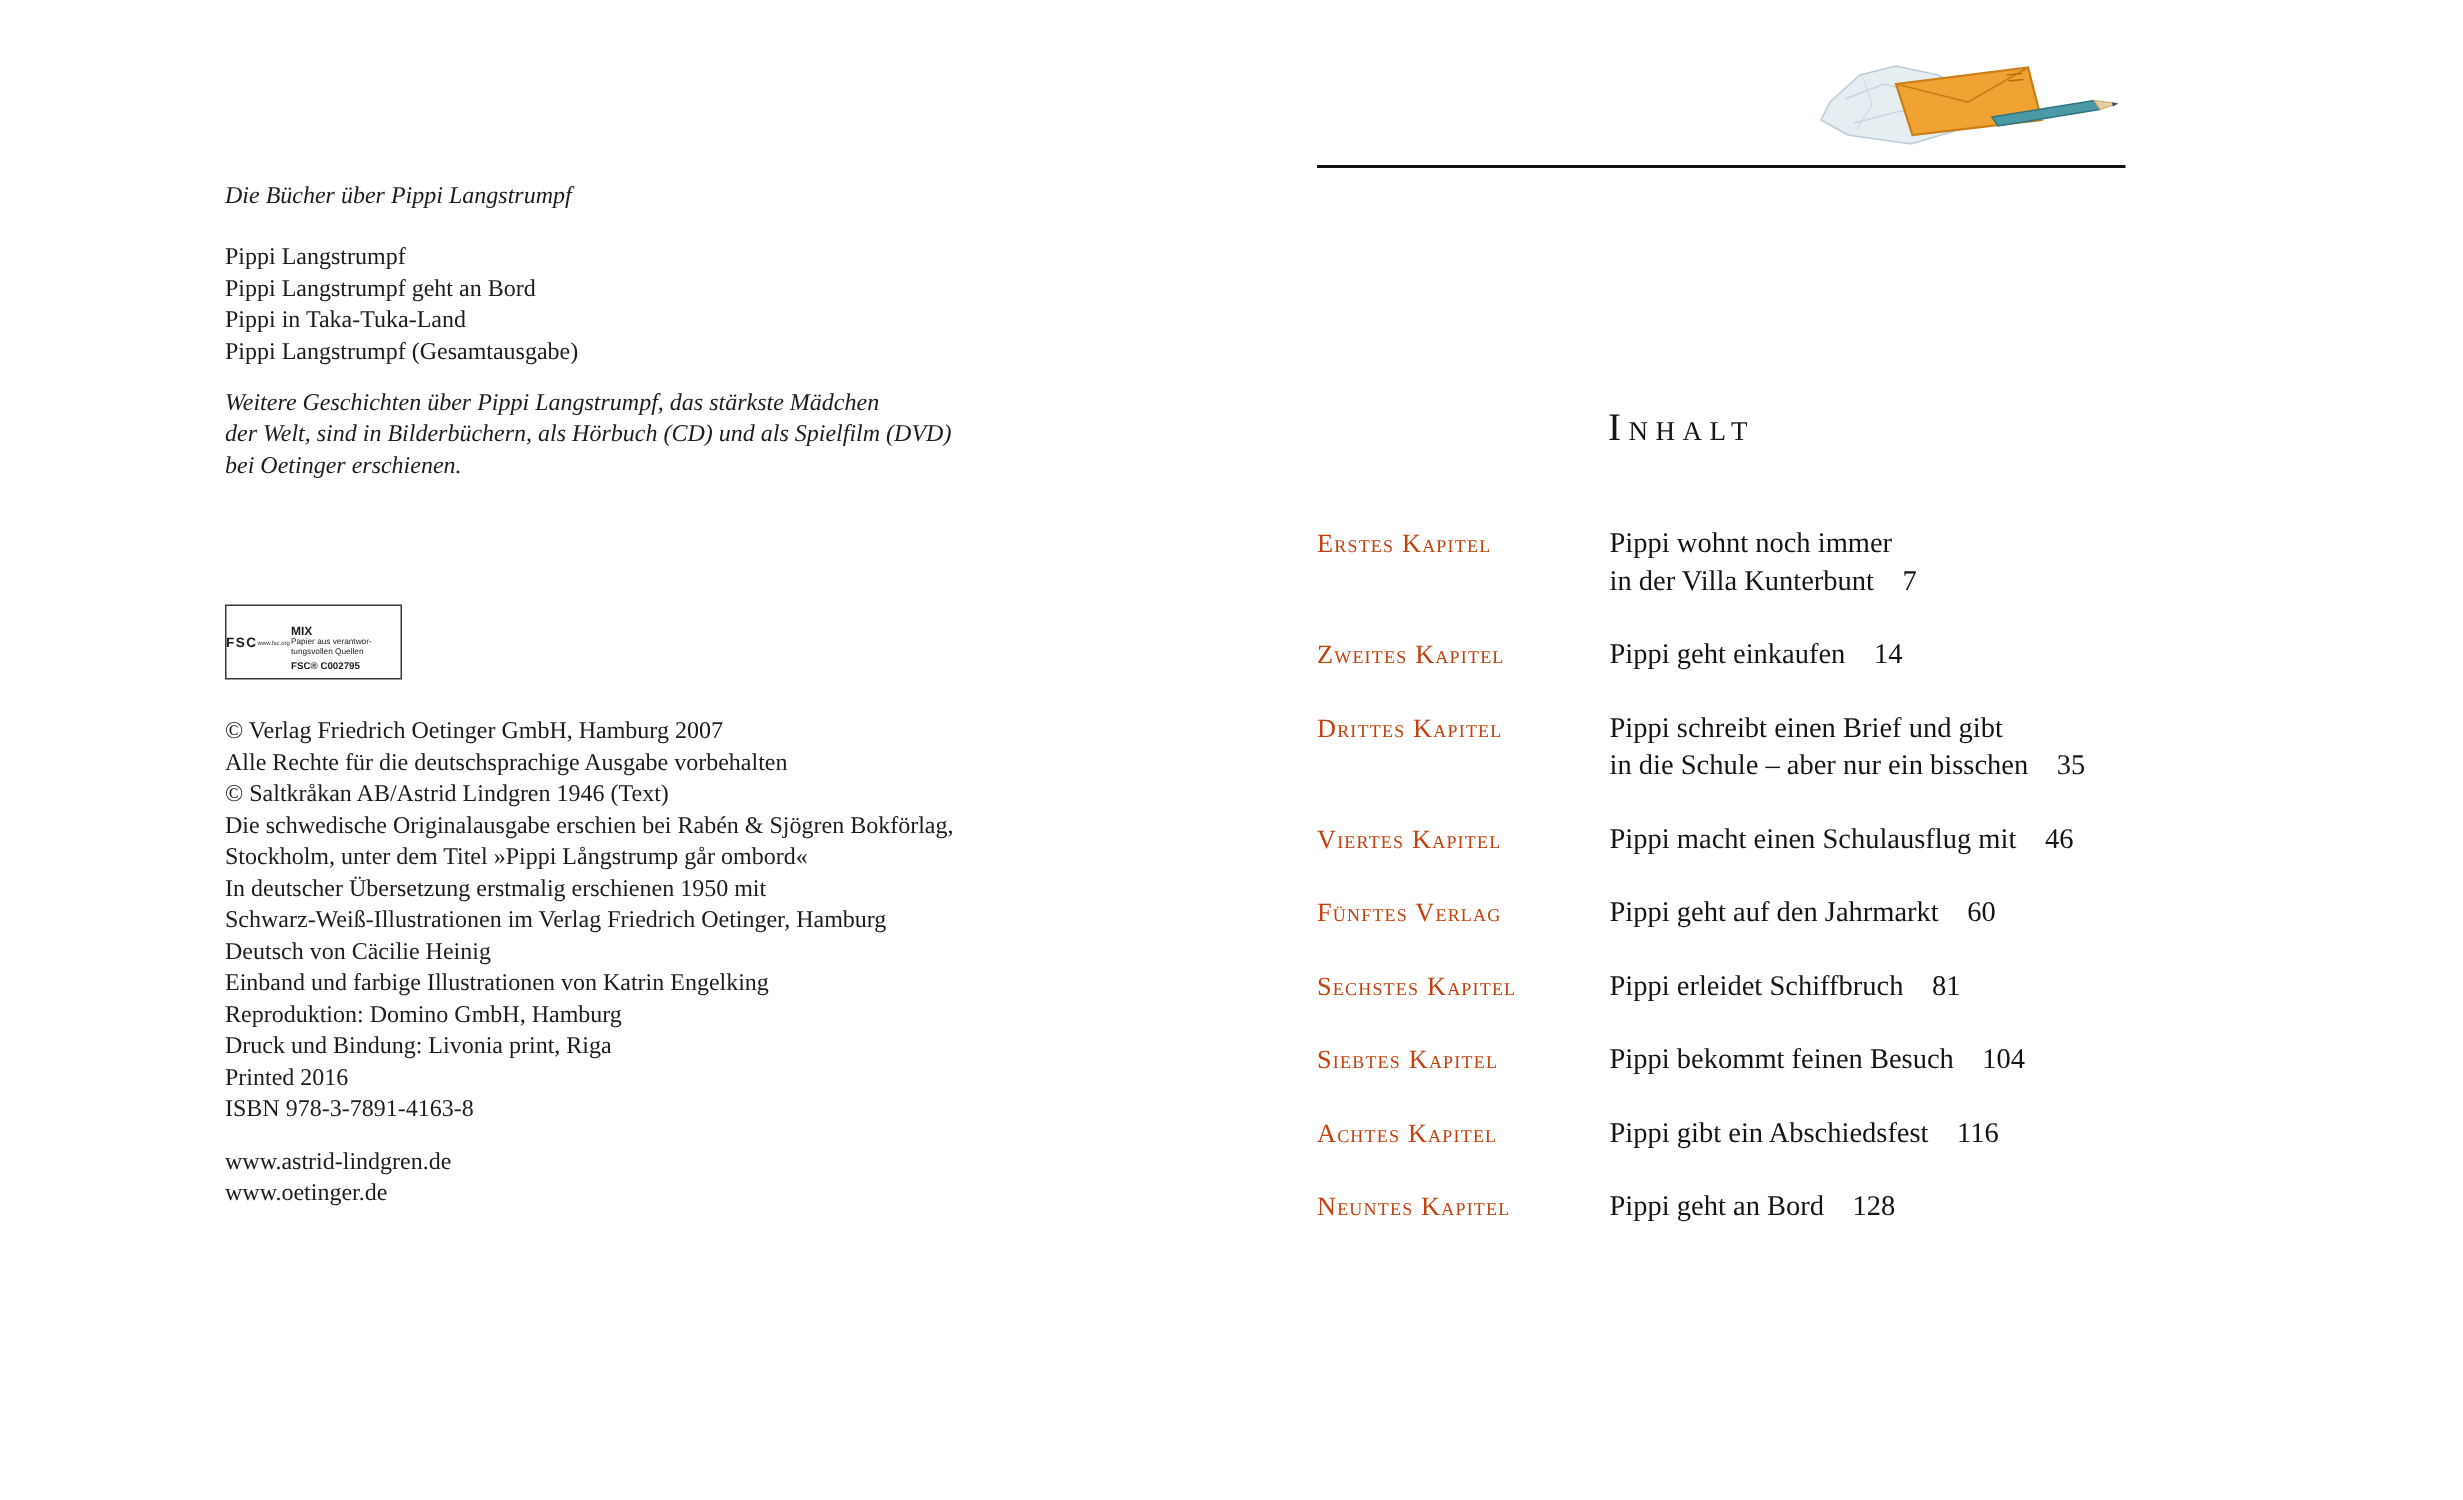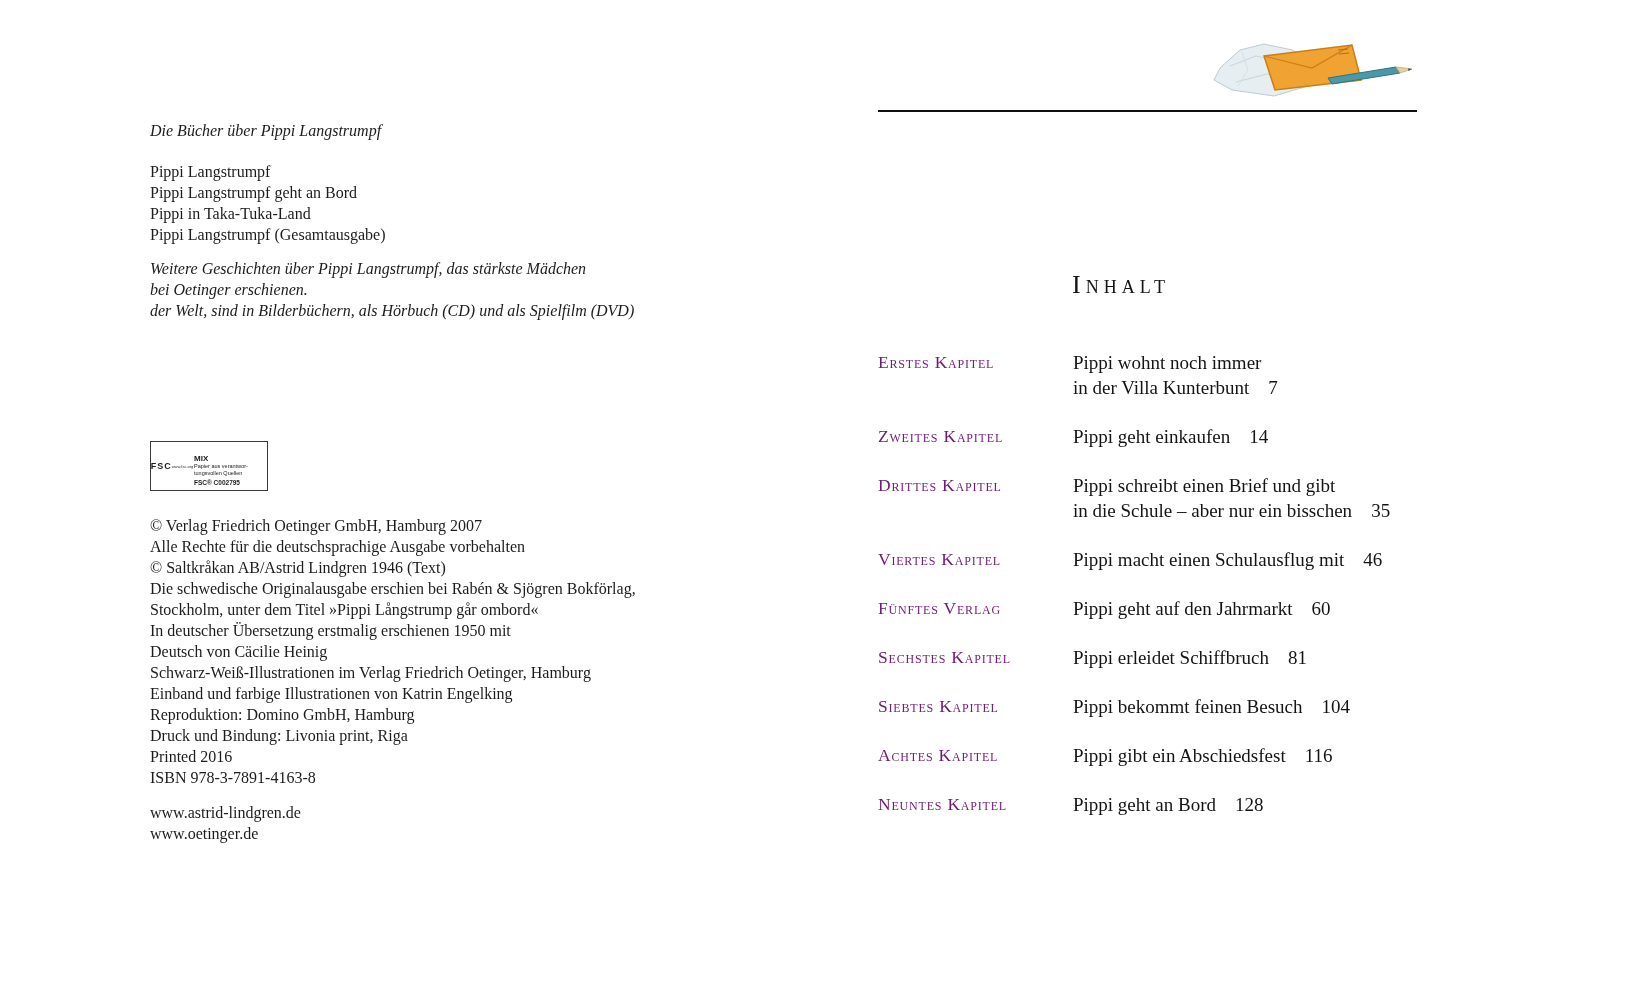--- a/index.html
+++ b/index.html
@@ -15,21 +15,21 @@
   
   .page-left {
     position: absolute;
     left: 150px; top: 120px; width: 600px;
     font-size: 16px; line-height: 21px;
   }
   .italic { font-style: italic; }
   .series-heading { margin-bottom: 20px; font-style: italic; }
   .book-list { margin-bottom: 0; }
   .collected { margin-bottom: 13px; }
-  .more-note { margin-bottom: 120px; }
+  .more-note { margin-bottom: 82px; }
 
   .fsc-box {
     width: 118px; height: 50px;
     border: 1px solid #3a3a3a;
     display: flex; align-items: stretch;
     padding: 4px 5px; gap: 6px;
     margin-bottom: 24px;
     font-family: "Liberation Sans", sans-serif;
   }
   .fsc-left {
@@ -61,21 +61,21 @@
 
   .toc {
     position: absolute; left: 878px; top: 350px;
     display: flex; flex-direction: column; gap: 24px;
   }
   .toc-row { display: flex; align-items: flex-start; }
   .toc-chapter {
     width: 195px;
     font-variant: small-caps;
     font-size: 17.5px; letter-spacing: 0.8px;
-    line-height: 25px; color: #701a75;
+    line-height: 25px; color: #c2410c;
   }
   .toc-title { font-size: 19px; line-height: 25px; white-space: nowrap; color: #141414; }
   .toc-page { margin-left: 19px; }
 </style>
 </head>
 <body>
 
 <div class="page-left">
 
   <div class="series-heading italic">Die Bücher über Pippi Langstrumpf</div>
@@ -83,22 +83,22 @@
   <div class="book-list">
     <div>Pippi Langstrumpf</div>
     <div>Pippi Langstrumpf geht an Bord</div>
     <div>Pippi in Taka-Tuka-Land</div>
   </div>
 
   <div class="collected">Pippi Langstrumpf (Gesamtausgabe)</div>
 
   <div class="more-note italic">
     <div>Weitere Geschichten über Pippi Langstrumpf, das stärkste Mädchen</div>
+    <div>der Welt, sind in Bilderbüchern, als Hörbuch (CD) und als Spielfilm (DVD)</div>
     <div>bei Oetinger erschienen.</div>
-    <div>der Welt, sind in Bilderbüchern, als Hörbuch (CD) und als Spielfilm (DVD)</div>
   </div>
 
   <div class="fsc-box">
     <div class="fsc-left">
       <svg width="20" height="16" viewBox="0 0 20 16">
         <polyline points="2,9 6,13 11,4" fill="none" stroke="#1c1c1c" stroke-width="1.6"></polyline>
         <polygon points="11,4 14,1 17,4 15.5,4.5 18,8 13,8" fill="#1c1c1c"></polygon>
         <line x1="15" y1="8" x2="15" y2="12" stroke="#1c1c1c" stroke-width="1.4"></line>
       </svg>
       <div class="fsc-brand">FSC</div>
@@ -112,22 +112,22 @@
     </div>
   </div>
 
   <div class="imprint">
     <div>© Verlag Friedrich Oetinger GmbH, Hamburg 2007</div>
     <div>Alle Rechte für die deutschsprachige Ausgabe vorbehalten</div>
     <div>© Saltkråkan AB/Astrid Lindgren 1946 (Text)</div>
     <div>Die schwedische Originalausgabe erschien bei Rabén &amp; Sjögren Bokförlag,</div>
     <div>Stockholm, unter dem Titel »Pippi Långstrump går ombord«</div>
     <div>In deutscher Übersetzung erstmalig erschienen 1950 mit</div>
+    <div>Schwarz-Weiß-Illustrationen im Verlag Friedrich Oetinger, Hamburg</div>
     <div>Deutsch von Cäcilie Heinig</div>
-    <div>Schwarz-Weiß-Illustrationen im Verlag Friedrich Oetinger, Hamburg</div>
     <div>Einband und farbige Illustrationen von Katrin Engelking</div>
     <div>Reproduktion: Domino GmbH, Hamburg</div>
     <div>Druck und Bindung: Livonia print, Riga</div>
     <div>Printed 2016</div>
     <div>ISBN 978-3-7891-4163-8</div>
   </div>
 
   <div class="websites">
     <div>www.astrid-lindgren.de</div>
     <div>www.oetinger.de</div>

